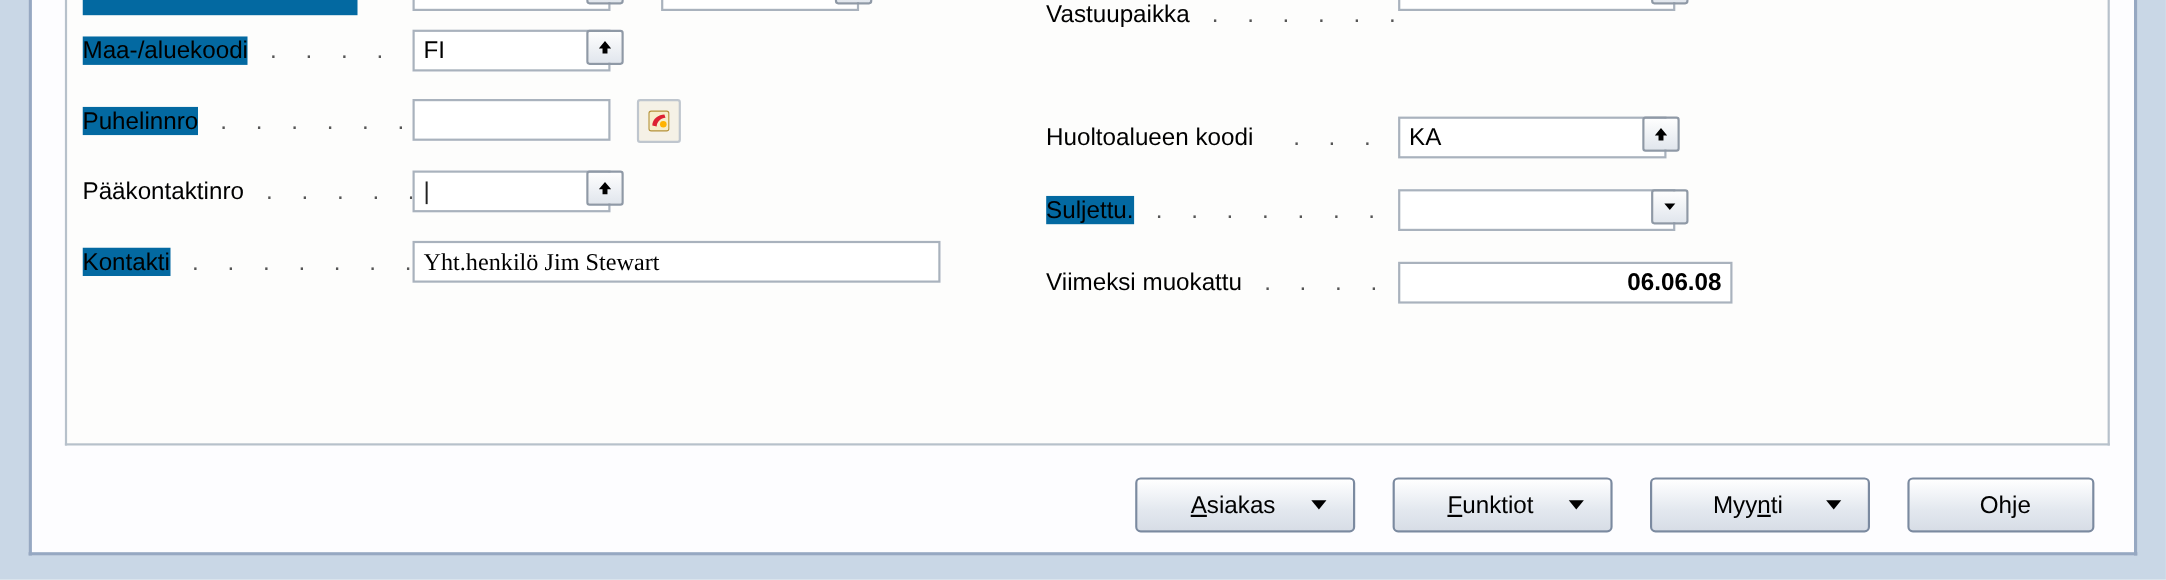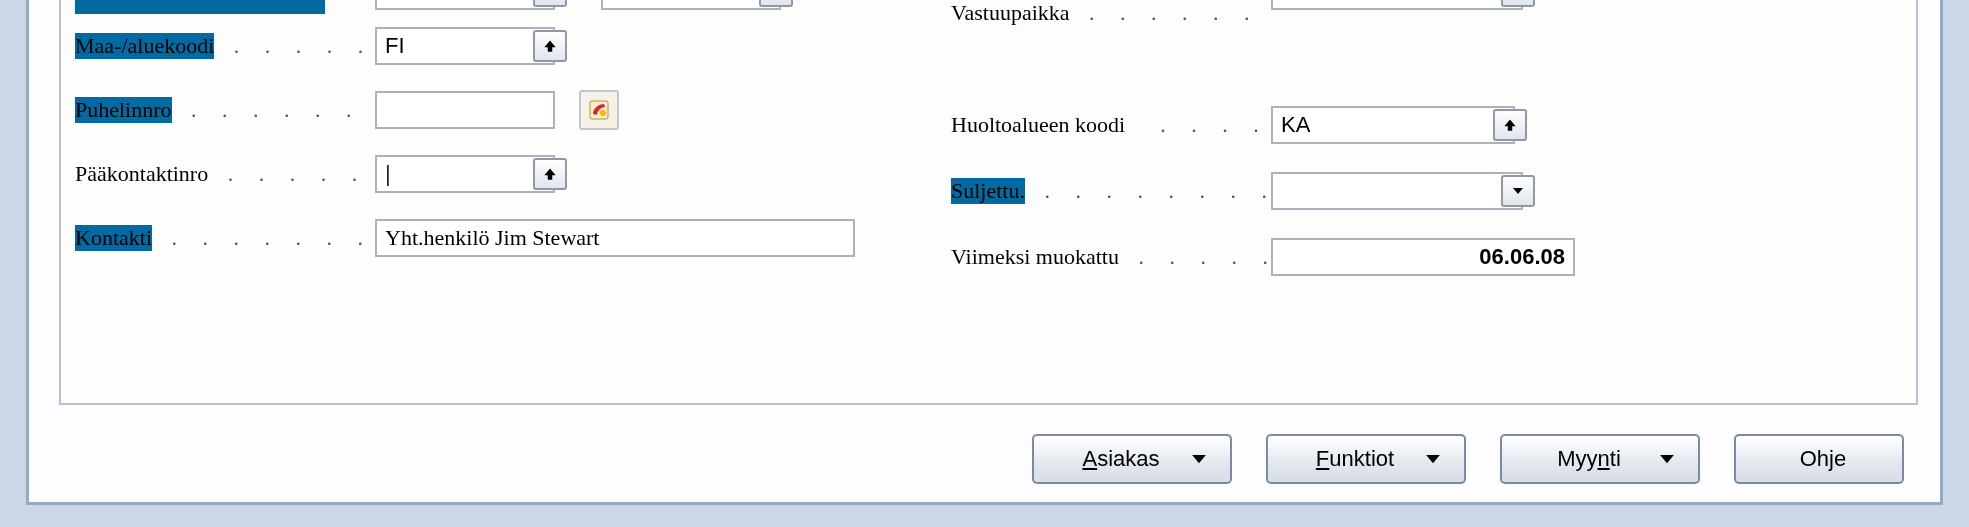--- a/index.html
+++ b/index.html
@@ -39,34 +39,33 @@
       display: flex;
       align-items: center;
       height: 64px;
     }
     .label-cell {
       width: 300px;
       display: flex;
       align-items: center;
       white-space: nowrap;
       overflow: hidden;
-      font-family: Liberation Serif, serif;
     }
     .col-right .label-cell { width: 320px; }
     .label-text {
       color: #000;
     }
     .hl { background: #0369a1; }
     .dots {
       flex: 0 0 auto;
       padding-left: 4px;
       color: #555;
       letter-spacing: 10px;
     }
-    .field-cell { display:flex; align-items:center; gap:20px; }
+    .field-cell { display:flex; align-items:flex-start; gap:20px; }
 
     .tb {
       height: 38px;
       border: 2px solid #a9b2bd;
       background: #fff;
       padding: 0 8px;
       font: inherit;
       color:#000;
     }
     .tb-short { width: 180px; }

